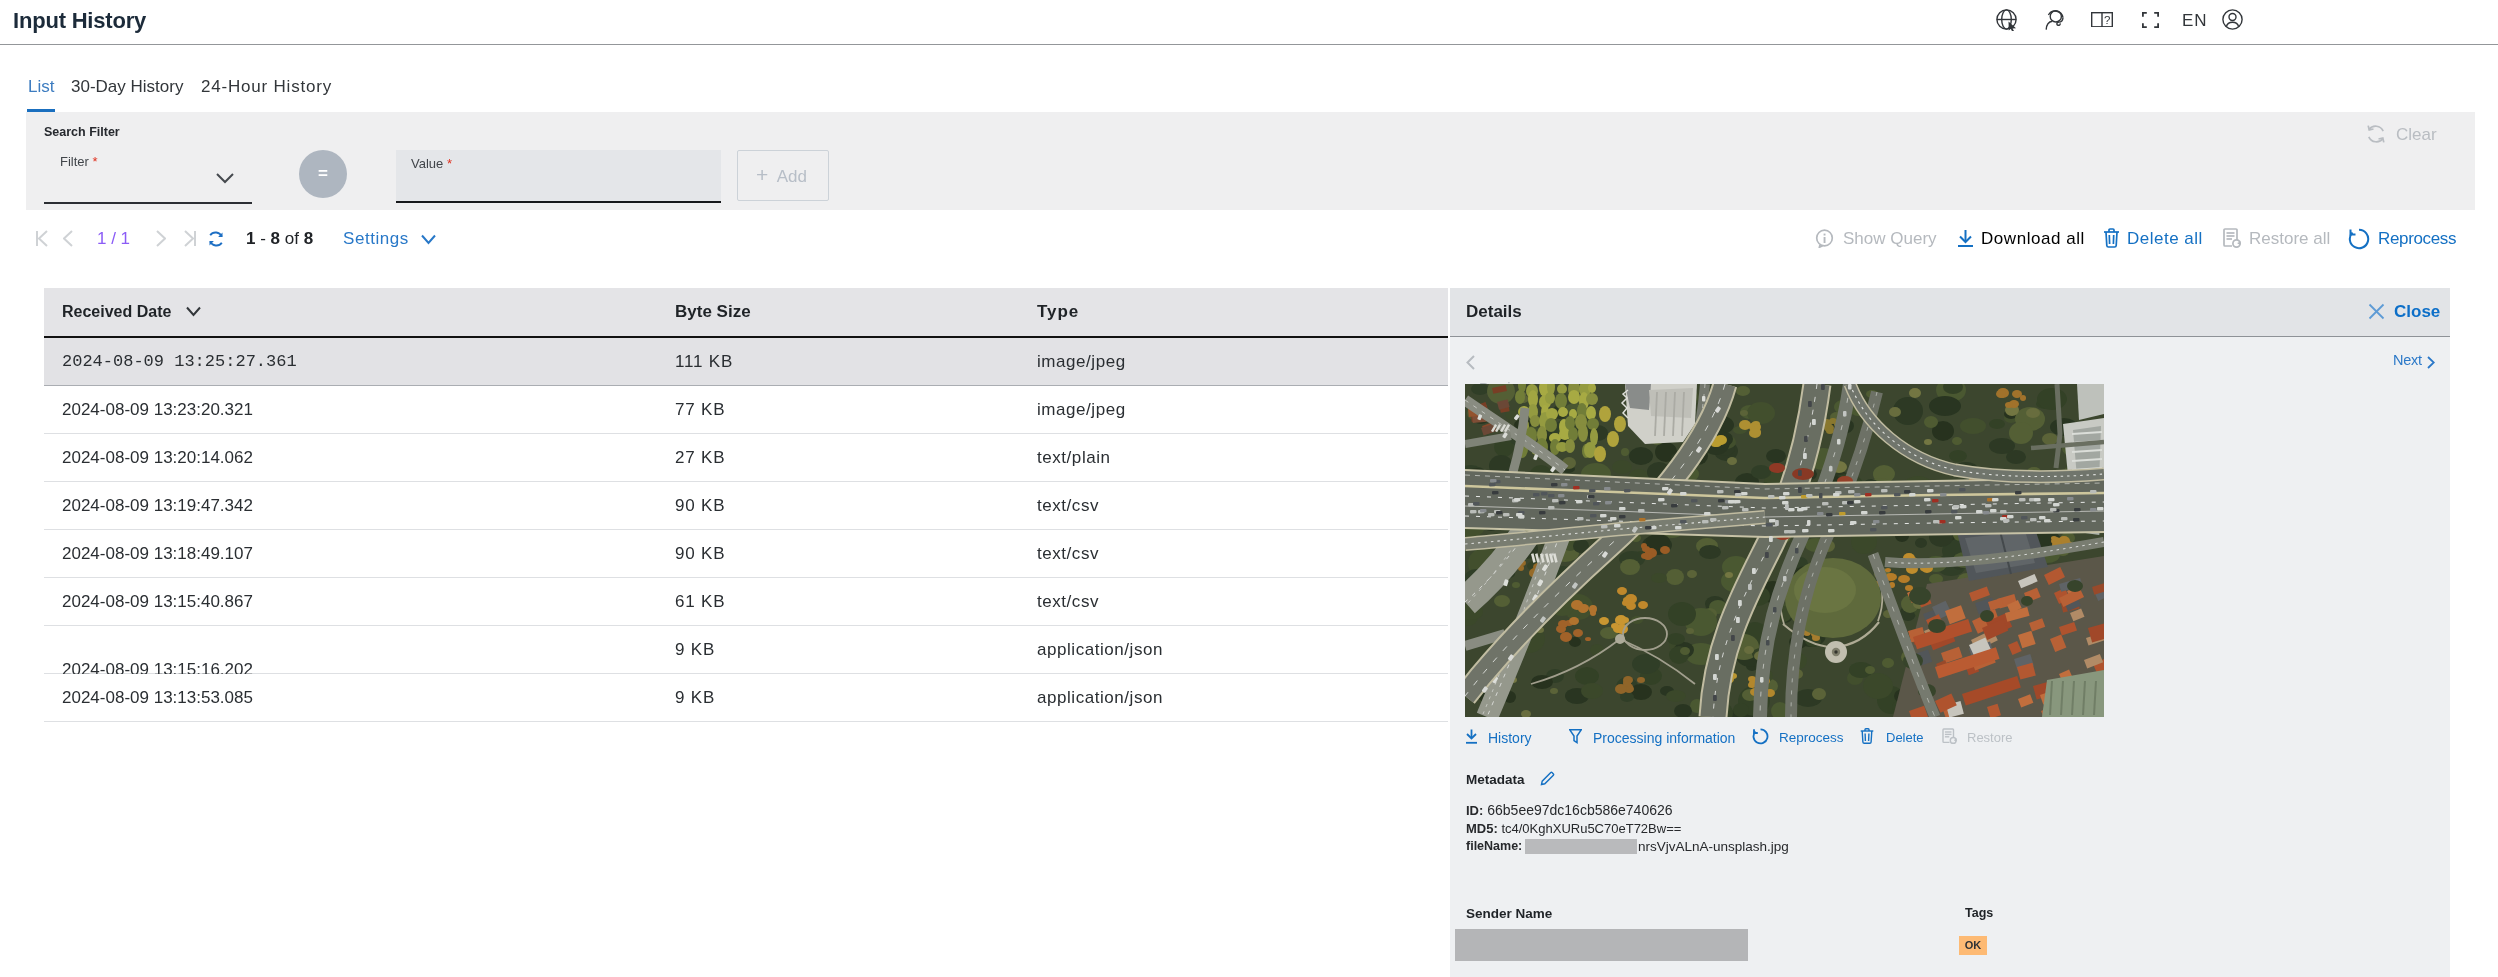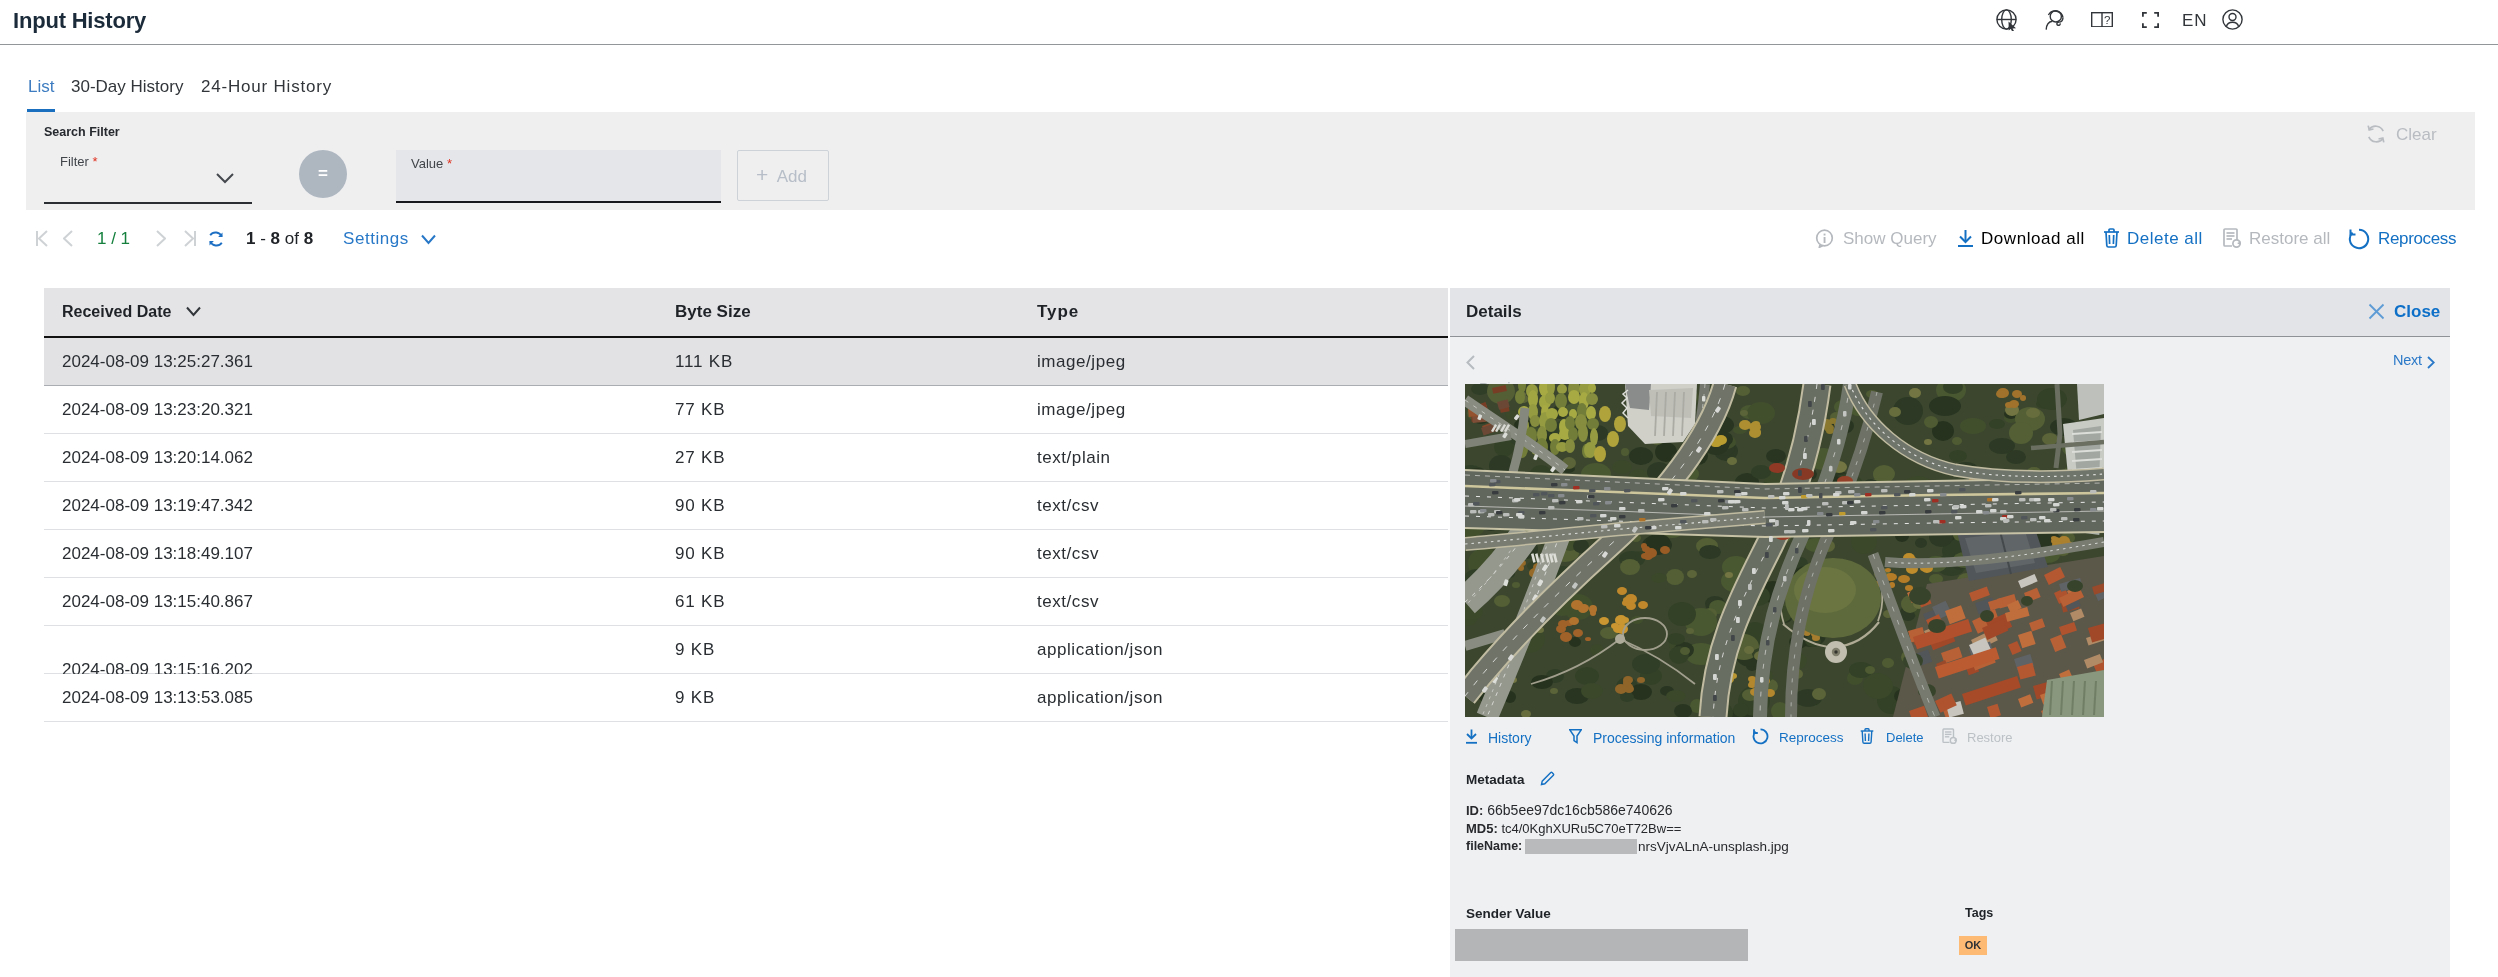--- a/index.html
+++ b/index.html
@@ -82,21 +82,21 @@
 
   <svg class="abs" style="left:36px;top:230px;" width="12" height="17" viewBox="0 0 12 17">
         <g stroke="#cfd2d5" stroke-width="2" fill="none">
           <path d="M1 1 L1 16"></path>
           <path d="M11 1 L3 8.5 L11 16"></path>
         </g>
       </svg>
   <svg class="abs" style="left:63px;top:230px;" width="10" height="17" viewBox="0 0 10 17">
         <path d="M9 1 L1 8.5 L9 16" stroke="#cfd2d5" stroke-width="2" fill="none"></path>
       </svg>
-  <div class="abs" style="left:97px;top:229px;font-size:17px;color:#15803d;">1 / 1</div>
+  <div class="abs" style="left:97px;top:229px;font-size:17px;color:#8b5cf6;">1 / 1</div>
   <svg class="abs" style="left:156px;top:230px;" width="10" height="17" viewBox="0 0 10 17">
         <path d="M1 1 L9 8.5 L1 16" stroke="#cfd2d5" stroke-width="2" fill="none"></path>
       </svg>
   <svg class="abs" style="left:184px;top:230px;" width="12" height="17" viewBox="0 0 12 17">
         <g stroke="#cfd2d5" stroke-width="2" fill="none">
           <path d="M1 1 L9 8.5 L1 16"></path>
           <path d="M11 1 L11 16"></path>
         </g>
       </svg>
   <svg class="abs" style="left:207px;top:230px;" width="18" height="18" viewBox="0 0 18 18">
@@ -162,21 +162,21 @@
   </div>
 
   <div class="abs" style="left:44px;top:288px;width:1404px;height:50px;background:#e4e4e7;border-bottom:2px solid #121212;"></div>
   <div class="abs" style="left:62px;top:303px;font-size:16px;font-weight:bold;color:#1f2327;">Received Date</div>
   <svg class="abs" style="left:186px;top:306px;" width="15" height="11" viewBox="0 0 15 11">
         <path d="M1 1.5 L7.5 9 L14 1.5" fill="none" stroke="#33373b" stroke-width="2"></path>
       </svg>
   <div class="abs" style="left:675px;top:302px;font-size:17px;font-weight:bold;color:#1f2327;">Byte Size</div>
   <div class="abs" style="left:1037px;top:302px;font-size:17px;font-weight:bold;color:#1f2327;letter-spacing:0.9px;">Type</div>
   <div class="abs" style="left:44px;top:338px;width:1404px;height:48px;background:#e2e2e5;border-bottom:1px solid #aaadb2;">
-        <span class="abs" style="left:18px;top:14px;font-size:17px;color:#2a2e32;">2024-08-09 13:25:27.361</span>
+        <span class="abs" style="left:18px;top:14px;font-size:17px;color:#2a2e32;font-family:Liberation Mono, monospace;">2024-08-09 13:25:27.361</span>
         <span class="abs" style="left:631px;top:14px;font-size:17px;color:#2a2e32;letter-spacing:0.8px;">111 KB</span>
         <span class="abs" style="left:993px;top:14px;font-size:17px;color:#2a2e32;letter-spacing:0.55px;">image/jpeg</span>
       </div>
   <div class="abs" style="left:44px;top:386px;width:1404px;height:48px;background:#ffffff;border-bottom:1px solid #dee0e3;">
         <span class="abs" style="left:18px;top:14px;font-size:17px;color:#2a2e32;">2024-08-09 13:23:20.321</span>
         <span class="abs" style="left:631px;top:14px;font-size:17px;color:#2a2e32;letter-spacing:0.8px;">77 KB</span>
         <span class="abs" style="left:993px;top:14px;font-size:17px;color:#2a2e32;letter-spacing:0.55px;">image/jpeg</span>
       </div>
   <div class="abs" style="left:44px;top:434px;width:1404px;height:48px;background:#ffffff;border-bottom:1px solid #dee0e3;">
         <span class="abs" style="left:18px;top:14px;font-size:17px;color:#2a2e32;">2024-08-09 13:20:14.062</span>
@@ -1219,19 +1219,19 @@
         <g fill="none" stroke="#1470c3" stroke-width="1.4">
           <path d="M1.5 13.5 L2.2 10.2 L10.8 1.6 Q11.4 1 12 1.6 L13.4 3 Q14 3.6 13.4 4.2 L4.8 12.8 L1.5 13.5 Z"></path>
         </g>
       </svg>
   <div class="abs" style="left:1466px;top:802px;font-size:14px;color:#27292c;"><b style="font-size:13px;">ID:</b> 66b5ee97dc16cb586e740626</div>
   <div class="abs" style="left:1466px;top:821px;font-size:13px;color:#27292c;"><b>MD5:</b> tc4/0KghXURu5C70eT72Bw==</div>
   <div class="abs" style="left:1466px;top:839px;font-size:12.5px;color:#27292c;font-weight:bold;">fileName:</div>
   <div class="abs" style="left:1525px;top:839px;width:112px;height:15px;background:#b9babc;"></div>
   <div class="abs" style="left:1638px;top:839px;font-size:13.5px;color:#27292c;">nrsVjvALnA-unsplash.jpg</div>
 
-  <div class="abs" style="left:1466px;top:906px;font-size:13.5px;font-weight:bold;color:#1f2327;">Sender Value</div>
+  <div class="abs" style="left:1466px;top:906px;font-size:13.5px;font-weight:bold;color:#1f2327;">Sender Name</div>
   <div class="abs" style="left:1455px;top:929px;width:293px;height:32px;background:#b4b5b7;"></div>
   <div class="abs" style="left:1965px;top:906px;font-size:12.5px;font-weight:bold;color:#1f2327;">Tags</div>
   <div class="abs" style="left:1959px;top:936px;width:28px;height:19px;background:#fdba74;font-size:11px;font-weight:bold;color:#2e3236;text-align:center;line-height:19px;">OK</div>
 
 </div>
 
 </div>
 </body></html>

